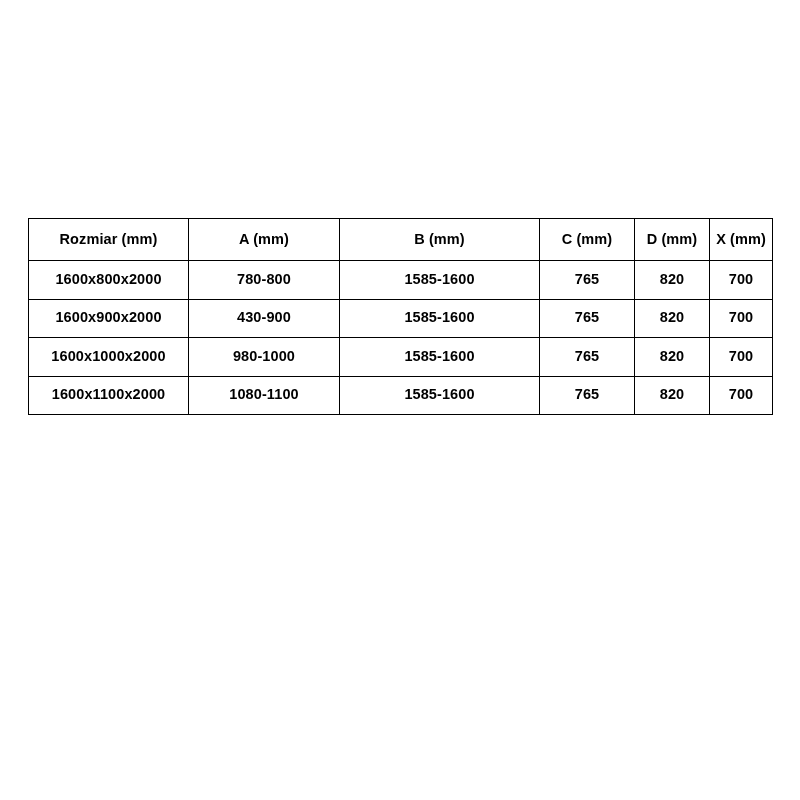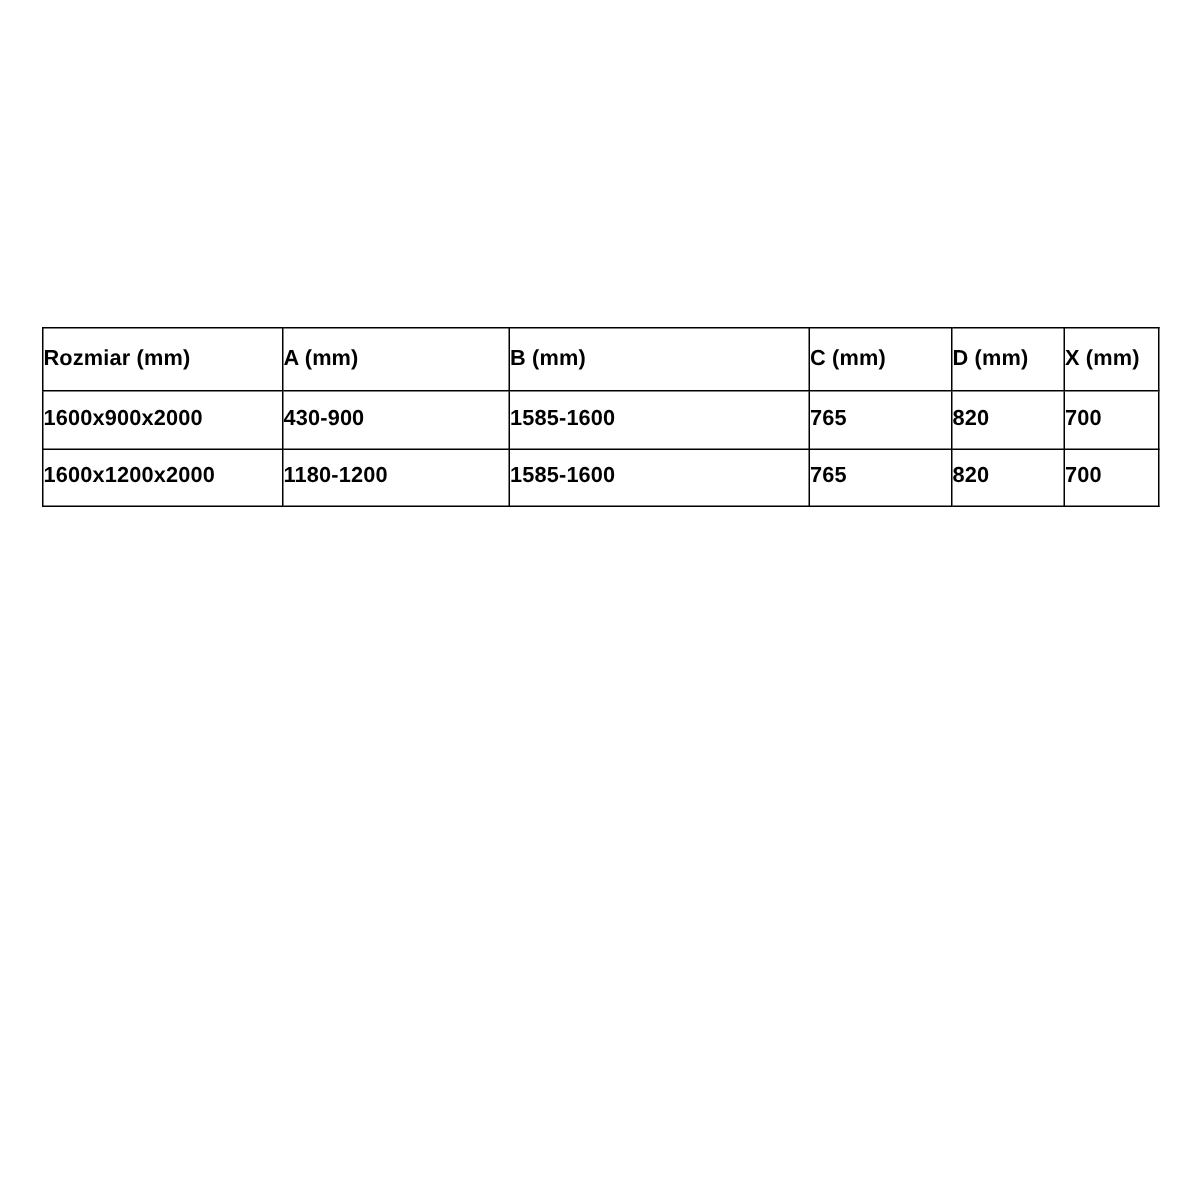--- a/index.html
+++ b/index.html
@@ -29,21 +29,21 @@
     width: 744px;
   }
   table.size-table {
     border-collapse: collapse;
     width: 744px;
     table-layout: fixed;
   }
   table.size-table td,
   table.size-table th {
     border: 1px solid #000000;
-    text-align: left;
+    text-align: center;
     vertical-align: middle;
     font-weight: bold;
     font-size: 14.5px;
     padding: 0;
     height: 37.5px;
     line-height: 1.1;
     color: #000000;
     letter-spacing: 0.1px;
   }
   table.size-table thead th {
@@ -77,30 +77,46 @@
           <th>Rozmiar (mm)</th>
           <th>A (mm)</th>
           <th>B (mm)</th>
           <th>C (mm)</th>
           <th>D (mm)</th>
           <th>X (mm)</th>
         </tr>
       </thead>
       <tbody>
         <tr>
+          <td>1600x800x2000</td>
+          <td>780-800</td>
+          <td>1585-1600</td>
+          <td>765</td>
+          <td>820</td>
+          <td>700</td>
+        </tr>
+        <tr>
           <td>1600x900x2000</td>
           <td>430-900</td>
           <td>1585-1600</td>
           <td>765</td>
           <td>820</td>
           <td>700</td>
         </tr>
         <tr>
-          <td>1600x1200x2000</td>
-          <td>1180-1200</td>
+          <td>1600x1000x2000</td>
+          <td>980-1000</td>
+          <td>1585-1600</td>
+          <td>765</td>
+          <td>820</td>
+          <td>700</td>
+        </tr>
+        <tr>
+          <td>1600x1100x2000</td>
+          <td>1080-1100</td>
           <td>1585-1600</td>
           <td>765</td>
           <td>820</td>
           <td>700</td>
         </tr>
       </tbody>
     </table>
   </div>
 </div>
 

